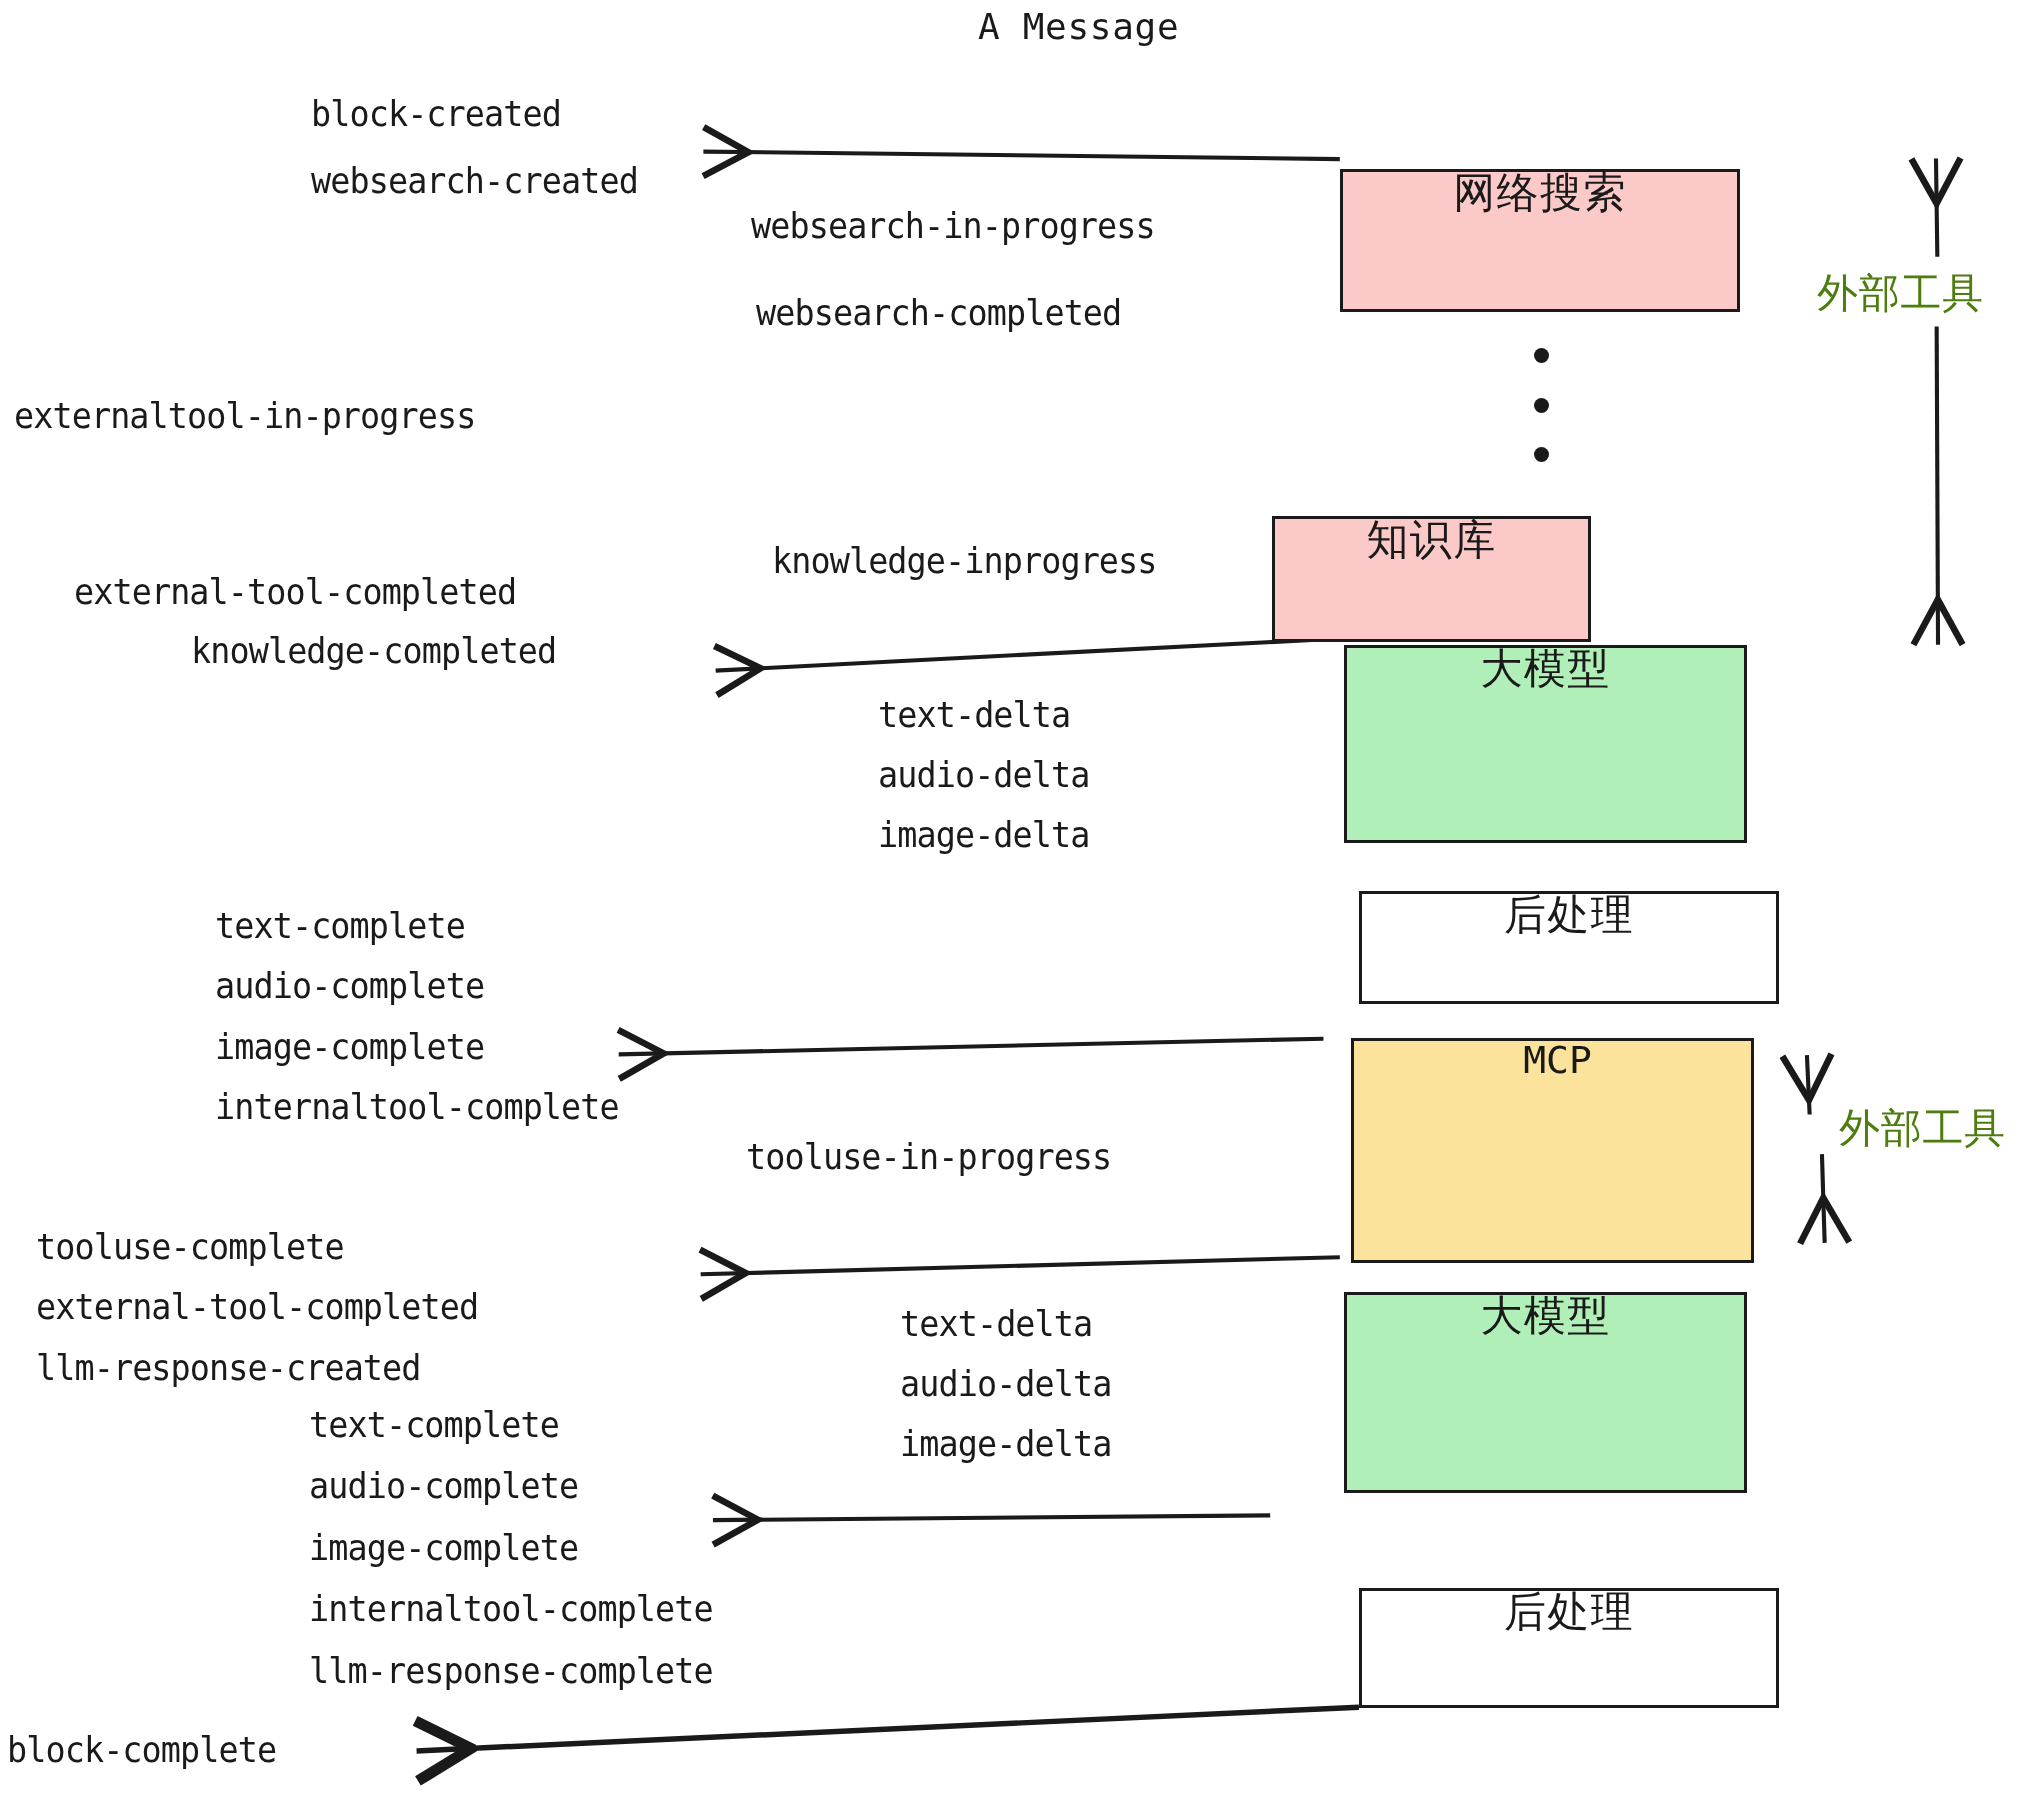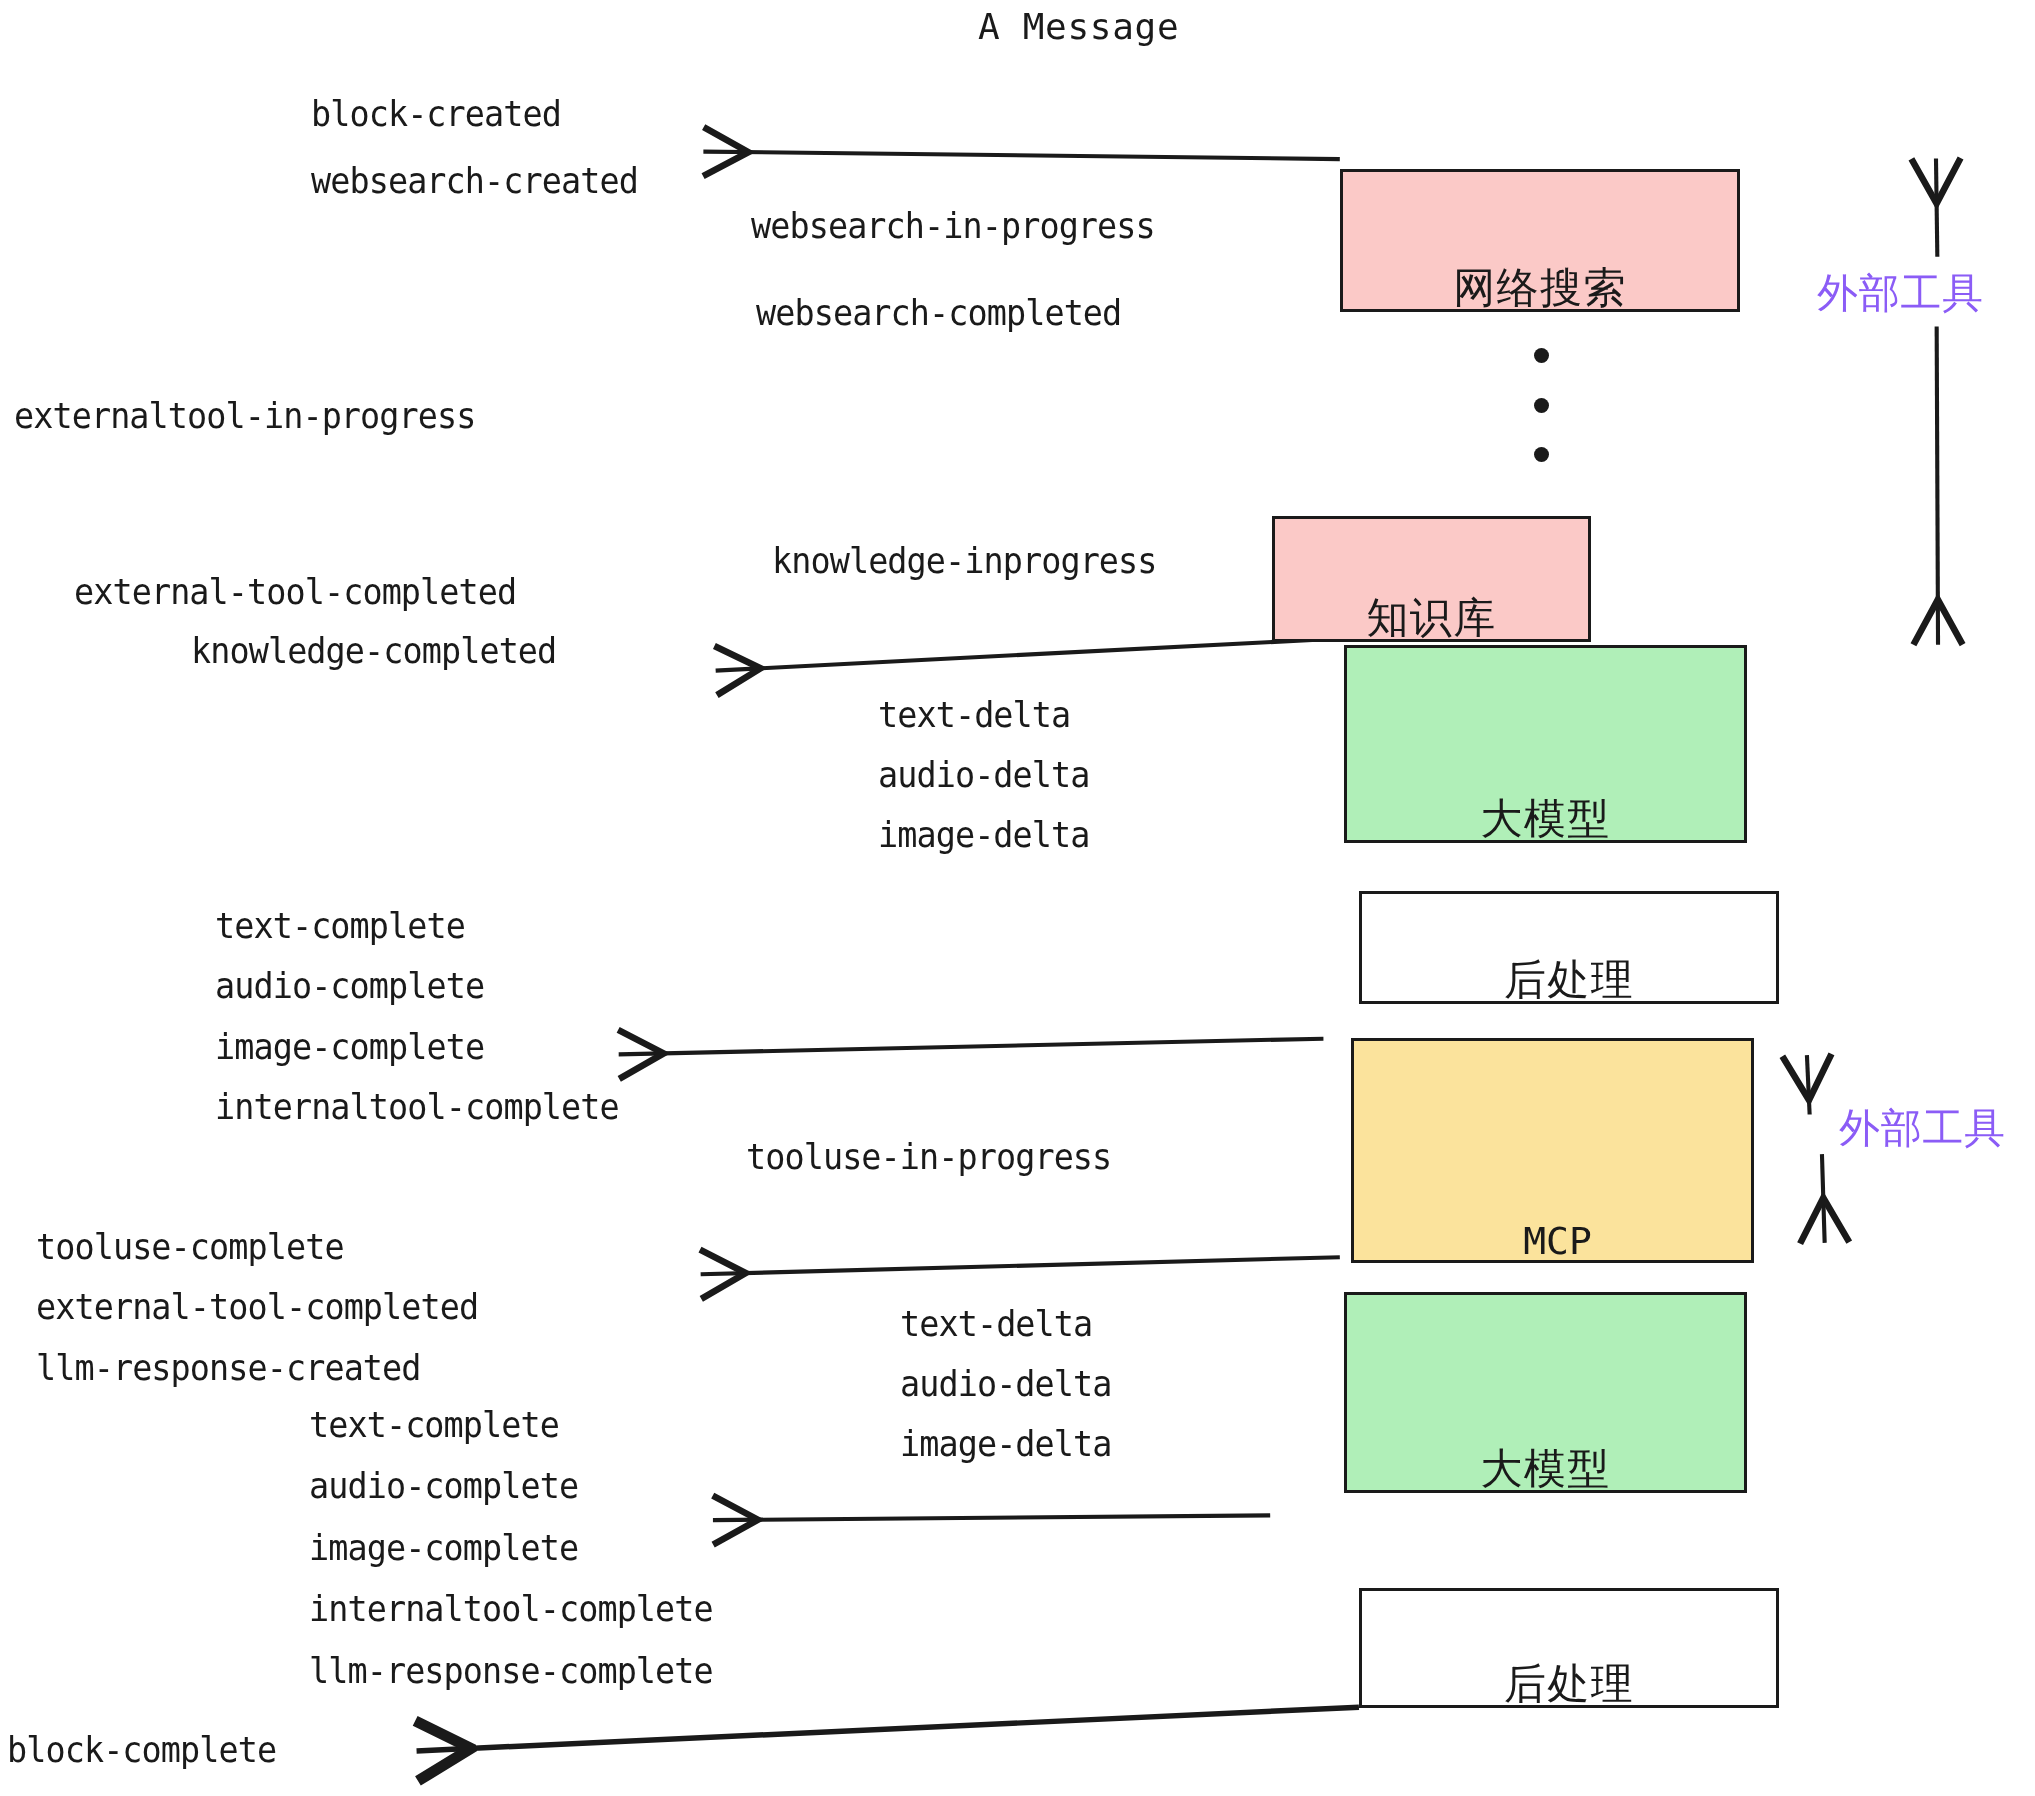--- a/index.html
+++ b/index.html
@@ -34,21 +34,21 @@
     color: #1a1a1a;
     white-space: pre;
     letter-spacing: 0.7px;
   }
   
   .node {
     position: absolute;
     box-sizing: border-box;
     border: 3.4px solid #1a1a1a;
     display: flex;
-    align-items: flex-end;
+    align-items: flex-start;
     justify-content: center;
   }
   .node .cjk {
     font-family: "DejaVu Sans", "Liberation Sans", sans-serif;
     font-size: 42px;
     color: #1a1a1a;
     letter-spacing: 1.4px;
     line-height: 1;
   }
   .node .latin {
@@ -57,21 +57,21 @@
     color: #1a1a1a;
     letter-spacing: 0px;
     line-height: 1;
     margin-left: 10px;
   }
   
   .side-label {
     position: absolute;
     font-family: "DejaVu Sans", "Liberation Sans", sans-serif;
     font-size: 41px;
-    color: #8b5cf6;
+    color: #4d7c0f;
     white-space: pre;
     letter-spacing: 0.7px;
   }
   
   .dot {
     position: absolute;
     width: 15px;
     height: 15px;
     border-radius: 50%;
     background: #1a1a1a;

